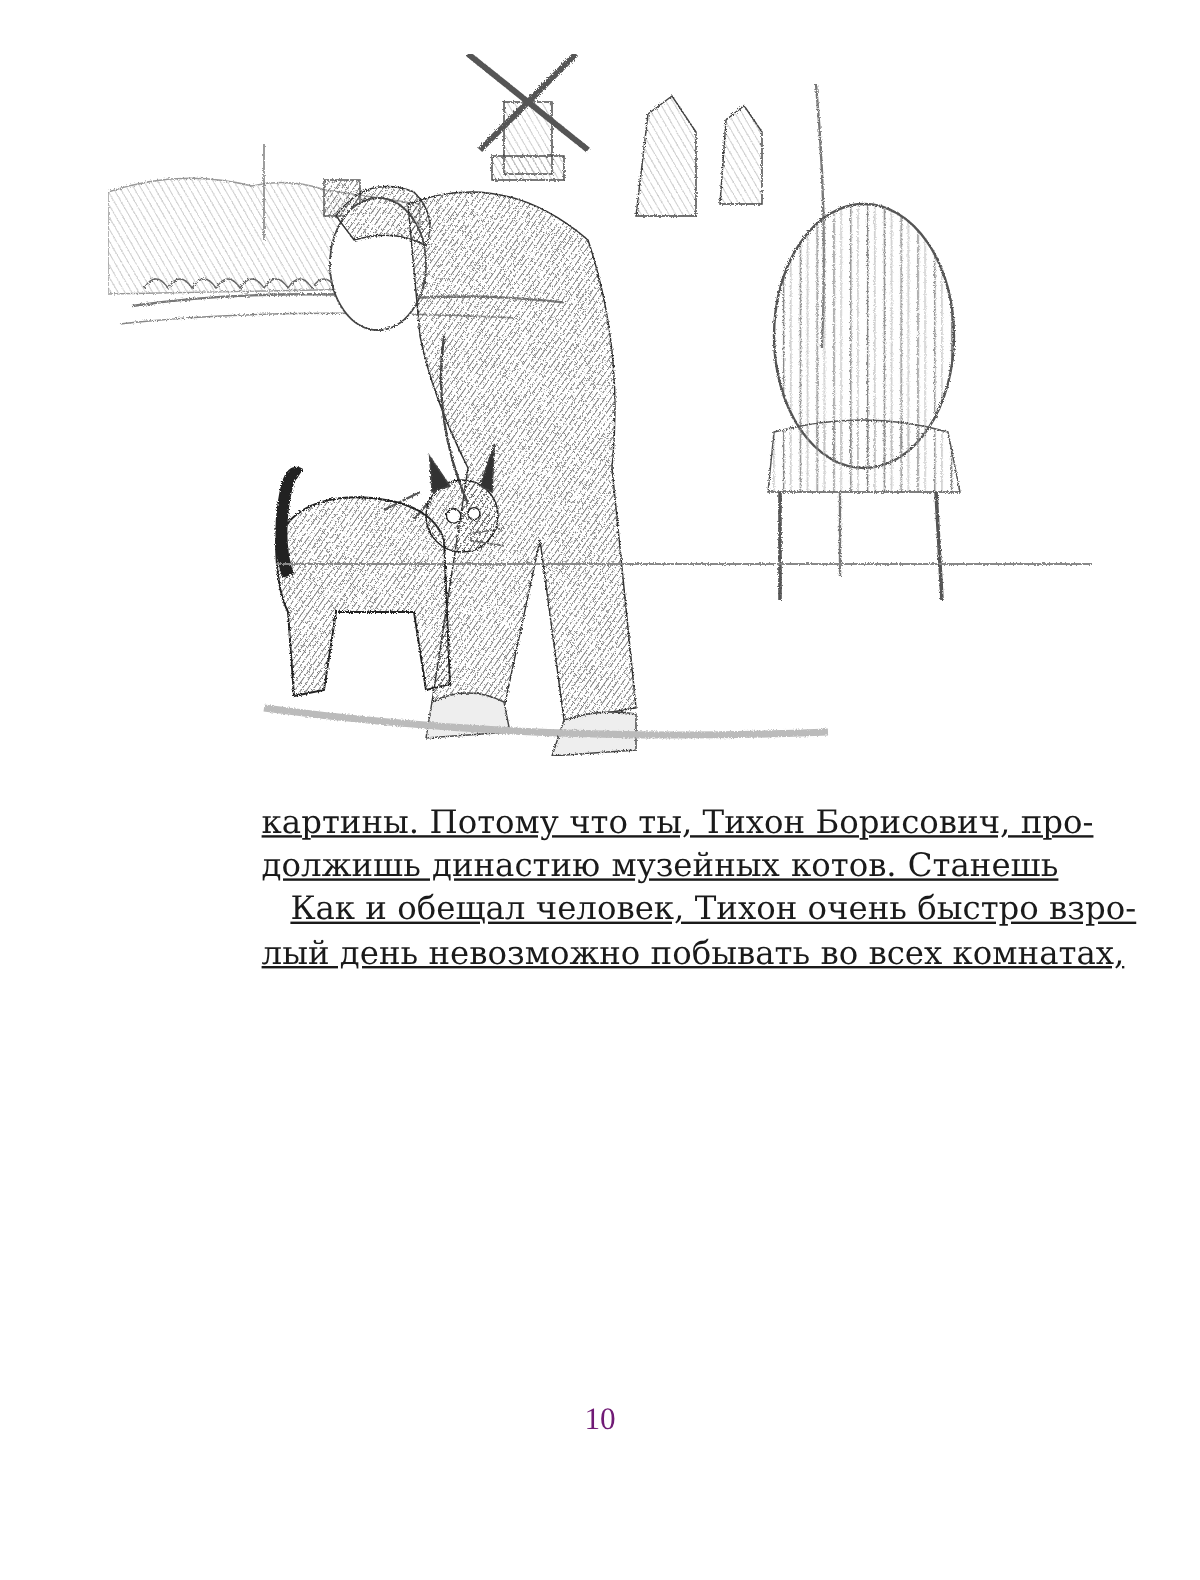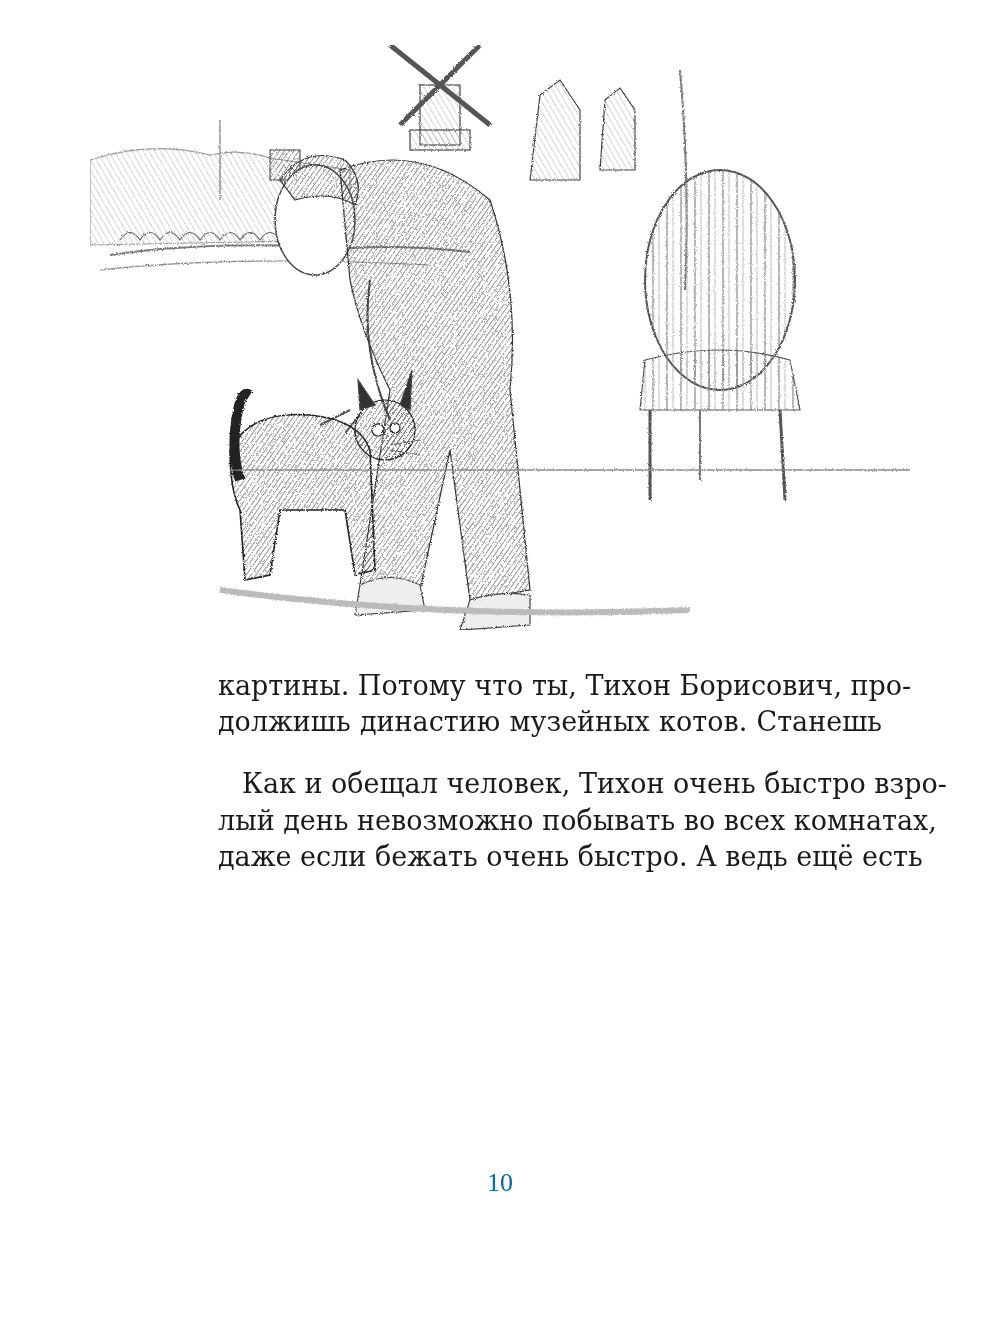--- a/index.html
+++ b/index.html
@@ -5,26 +5,26 @@
     html, body { margin: 0; padding: 0; background: #ffffff; }
     body { width: 1000px; height: 1317px; position: relative; overflow: hidden; }
     .page { position: absolute; left: 0; top: 0; width: 1000px; height: 1317px; background: #fff; }
     .illustration { position: absolute; left: 90px; top: 30px; width: 820px; height: 610px; }
     .illustration svg { width: 100%; height: 100%; display: block; }
     .text-block {
       position: absolute; left: 218px; top: 668px; width: 664px;
       font-family: "DejaVu Serif", "Liberation Serif", serif;
       font-size: 27px; line-height: 36.2px; color: #1a1a1a;
     }
-    .line { display: block; white-space: nowrap; text-align: justify; text-align-last: justify; height: 36.2px; }
+    .line { display: block; white-space: nowrap; text-align: justify; text-align-last: justify; height: 36.2px; text-decoration: underline; }
     .line.last { text-align-last: left; }
-    .line.indent { padding-left: 24px; margin-top: 26px; }
+    .line.indent { padding-left: 24px; }
     .page-number {
       position: absolute; left: 0; width: 1000px; top: 1168px; text-align: center;
-      font-family: "Liberation Serif", serif; font-size: 26px; color: #0369a1;
+      font-family: "Liberation Serif", serif; font-size: 26px; color: #701a75;
     }
   </style>
 </head>
 <body>
 
 <div class="page">
 
   <div class="illustration">
     <svg viewBox="0 0 820 610" xmlns="http://www.w3.org/2000/svg">
       <defs>
@@ -98,17 +98,16 @@
         <line x1="140" y1="440" x2="820" y2="440" stroke="#888" stroke-width="1.5"></line>
       </g>
     </svg>
   </div>
 
   <div class="text-block">
     <span class="line">картины. Потому что ты, Тихон Борисович, про-</span>
     <span class="line">должишь династию музейных котов. Станешь</span>
     <span class="line indent">Как и обещал человек, Тихон очень быстро взро-</span>
     <span class="line">лый день невозможно побывать во всех комнатах,</span>
-    <span class="line">даже если бежать очень быстро. А ведь ещё есть</span>
   </div>
 
   <div class="page-number">10</div>
 </div>
 
 </body></html>

